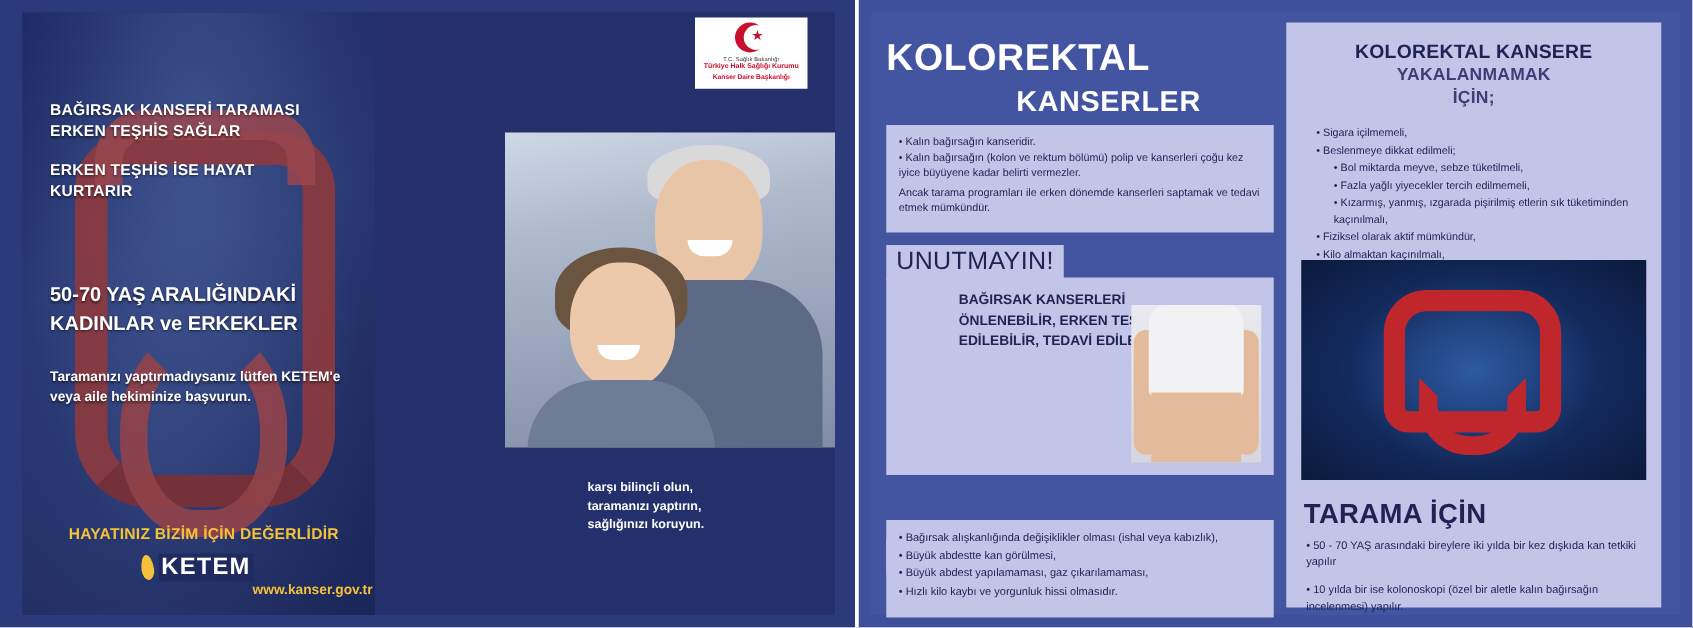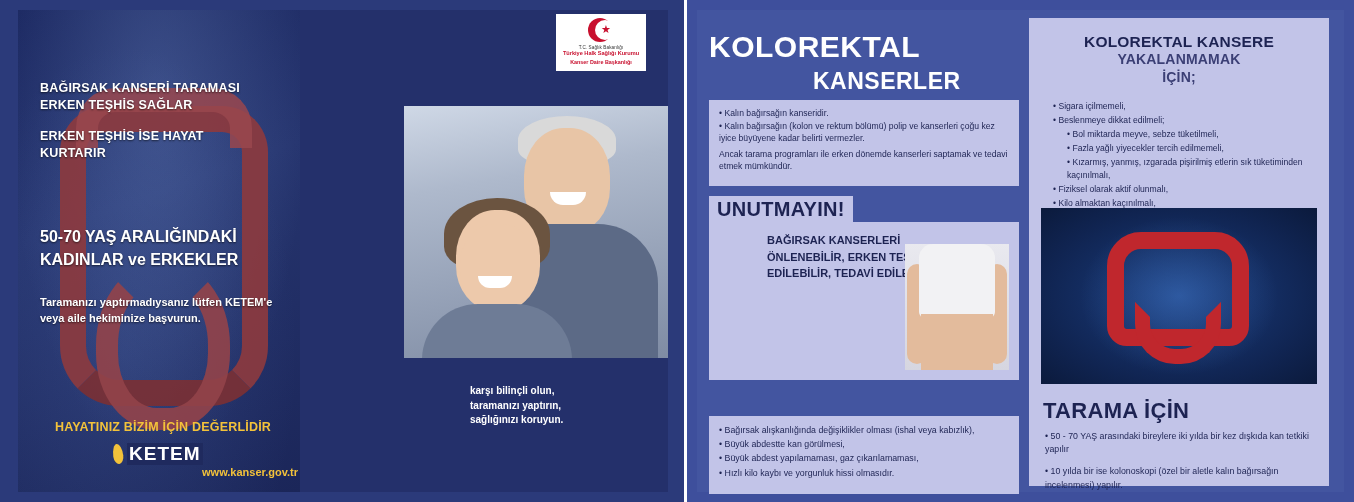--- a/index.html
+++ b/index.html
@@ -335,21 +335,21 @@
     padding: 7px 10px;
     box-sizing: border-box;
     font-size: 8.6px;
     line-height: 1.42;
   }
   .title-unutmayin {
     position: absolute;
     left: 0; top: 178px;
     background: #c2c4e8;
     color: #1d2352;
-    font-weight: bold;
+    font-weight: normal;
     font-size: 20px;
     padding: 2px 8px 3px;
     letter-spacing: .3px;
   }
   .box-2 {
     position: absolute;
     left: 0; top: 204px;
     width: 310px; height: 158px;
     padding: 10px 10px;
     box-sizing: border-box;
@@ -595,21 +595,21 @@
           <div class="l2">İÇİN;</div>
         </div>
 
         <div class="list-onlem">
           <ul class="plain">
             <li>• Sigara içilmemeli,</li>
             <li>• Beslenmeye dikkat edilmeli;</li>
             <li style="padding-left:14px;">• Bol miktarda meyve, sebze tüketilmeli,</li>
             <li style="padding-left:14px;">• Fazla yağlı yiyecekler tercih edilmemeli,</li>
             <li style="padding-left:14px;">• Kızarmış, yanmış, ızgarada pişirilmiş etlerin sık tüketiminden kaçınılmalı,</li>
-            <li>• Fiziksel olarak aktif olunmalı,</li>
+            <li>• Fiziksel olarak aktif mümkündür,</li>
             <li>• Kilo almaktan kaçınılmalı,</li>
             <li>• İçki tüketiminden kaçınılmalı</li>
           </ul>
         </div>
 
         <div class="colon-photo">
           <div class="colon-glow"></div>
           <div class="colon2"></div>
           <div class="colon2b"></div>
         </div>

